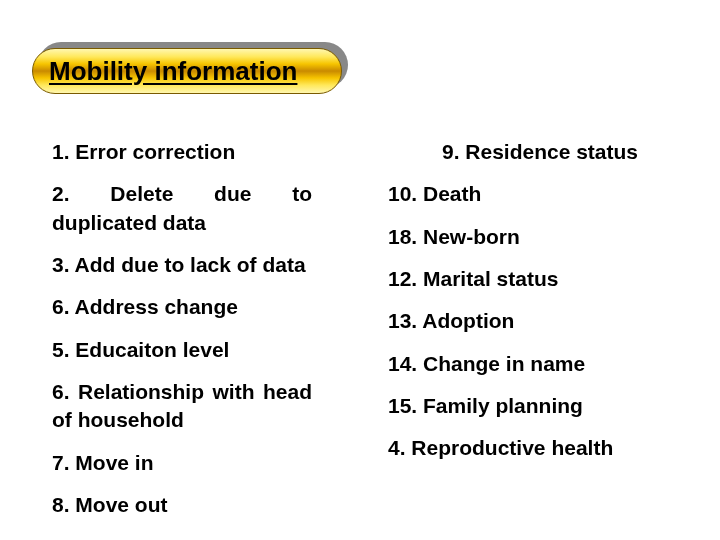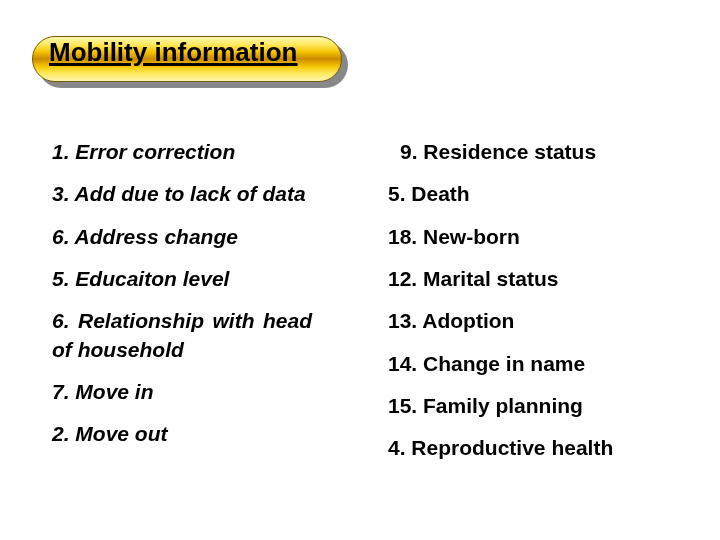--- a/index.html
+++ b/index.html
@@ -23,59 +23,57 @@
     top: 6px;
     width: 100%;
     height: 100%;
     background: #888;
     border-radius: 24px;
     z-index: 0;
   }
   .title-pill {
     position: absolute;
     left: 0;
-    top: 0;
+    top: 12px;
     width: 100%;
     height: 100%;
     border-radius: 24px;
     z-index: 1;
     background: linear-gradient(to bottom,
       #fff7b0 0%,
       #ffe85a 18%,
       #f6c400 34%,
       #c98a00 50%,
       #f6c400 66%,
       #ffe85a 82%,
       #fff7b0 100%);
     border: 1px solid #7a5a00;
     display: flex;
-    align-items: flex-start;
+    align-items: center;
     padding-left: 16px;
-    text-decoration: underline;
   }
   .title-pill h1 {
     font-size: 26px;
     font-weight: bold;
     color: #000;
     text-decoration: underline;
     text-decoration-thickness: 2px;
     text-underline-offset: 3px;
     white-space: nowrap;
   }
   .content {
     position: absolute;
     top: 138px;
     left: 52px;
     right: 40px;
     display: flex;
   }
   .col-left {
     width: 260px;
     margin-right: 70px;
-    font-style: italic;
   }
   .col-right {
     flex: 1;
   }
   .item {
     font-size: 21px;
     font-weight: bold;
     color: #000;
     margin-bottom: 14px;
     line-height: 1.35;
@@ -86,45 +84,47 @@
     text-justify: inter-word;
   }
   .col-left .item.justify.last-normal {
     text-align-last: left;
   }
   .col-right .item {
     padding-left: 6px;
   }
   .col-right .item.indent {
     padding-left: 18px;
+    text-align: center;
   }
 </style>
 </head>
 <body>
 
 <div class="title-wrap">
   <div class="title-shadow"></div>
   <div class="title-pill">
     <h1>Mobility information</h1>
   </div>
 </div>
 
 <div class="content">
   <div class="col-left">
     <div class="item">1. Error correction</div>
+    <div class="item justify last-normal">2. Delete due to duplicated data</div>
     <div class="item justify last-normal">3. Add due to lack of data</div>
     <div class="item">6. Address change</div>
     <div class="item">5. Educaiton level</div>
     <div class="item justify last-normal">6. Relationship with head of household</div>
     <div class="item">7. Move in</div>
-    <div class="item">2. Move out</div>
+    <div class="item">8. Move out</div>
   </div>
   <div class="col-right">
     <div class="item indent">9. Residence status</div>
-    <div class="item">5. Death</div>
+    <div class="item">10. Death</div>
     <div class="item">18. New-born</div>
     <div class="item">12. Marital status</div>
     <div class="item">13. Adoption</div>
     <div class="item">14. Change in name</div>
     <div class="item">15. Family planning</div>
     <div class="item">4. Reproductive health</div>
   </div>
 </div>
 
 </body></html>

